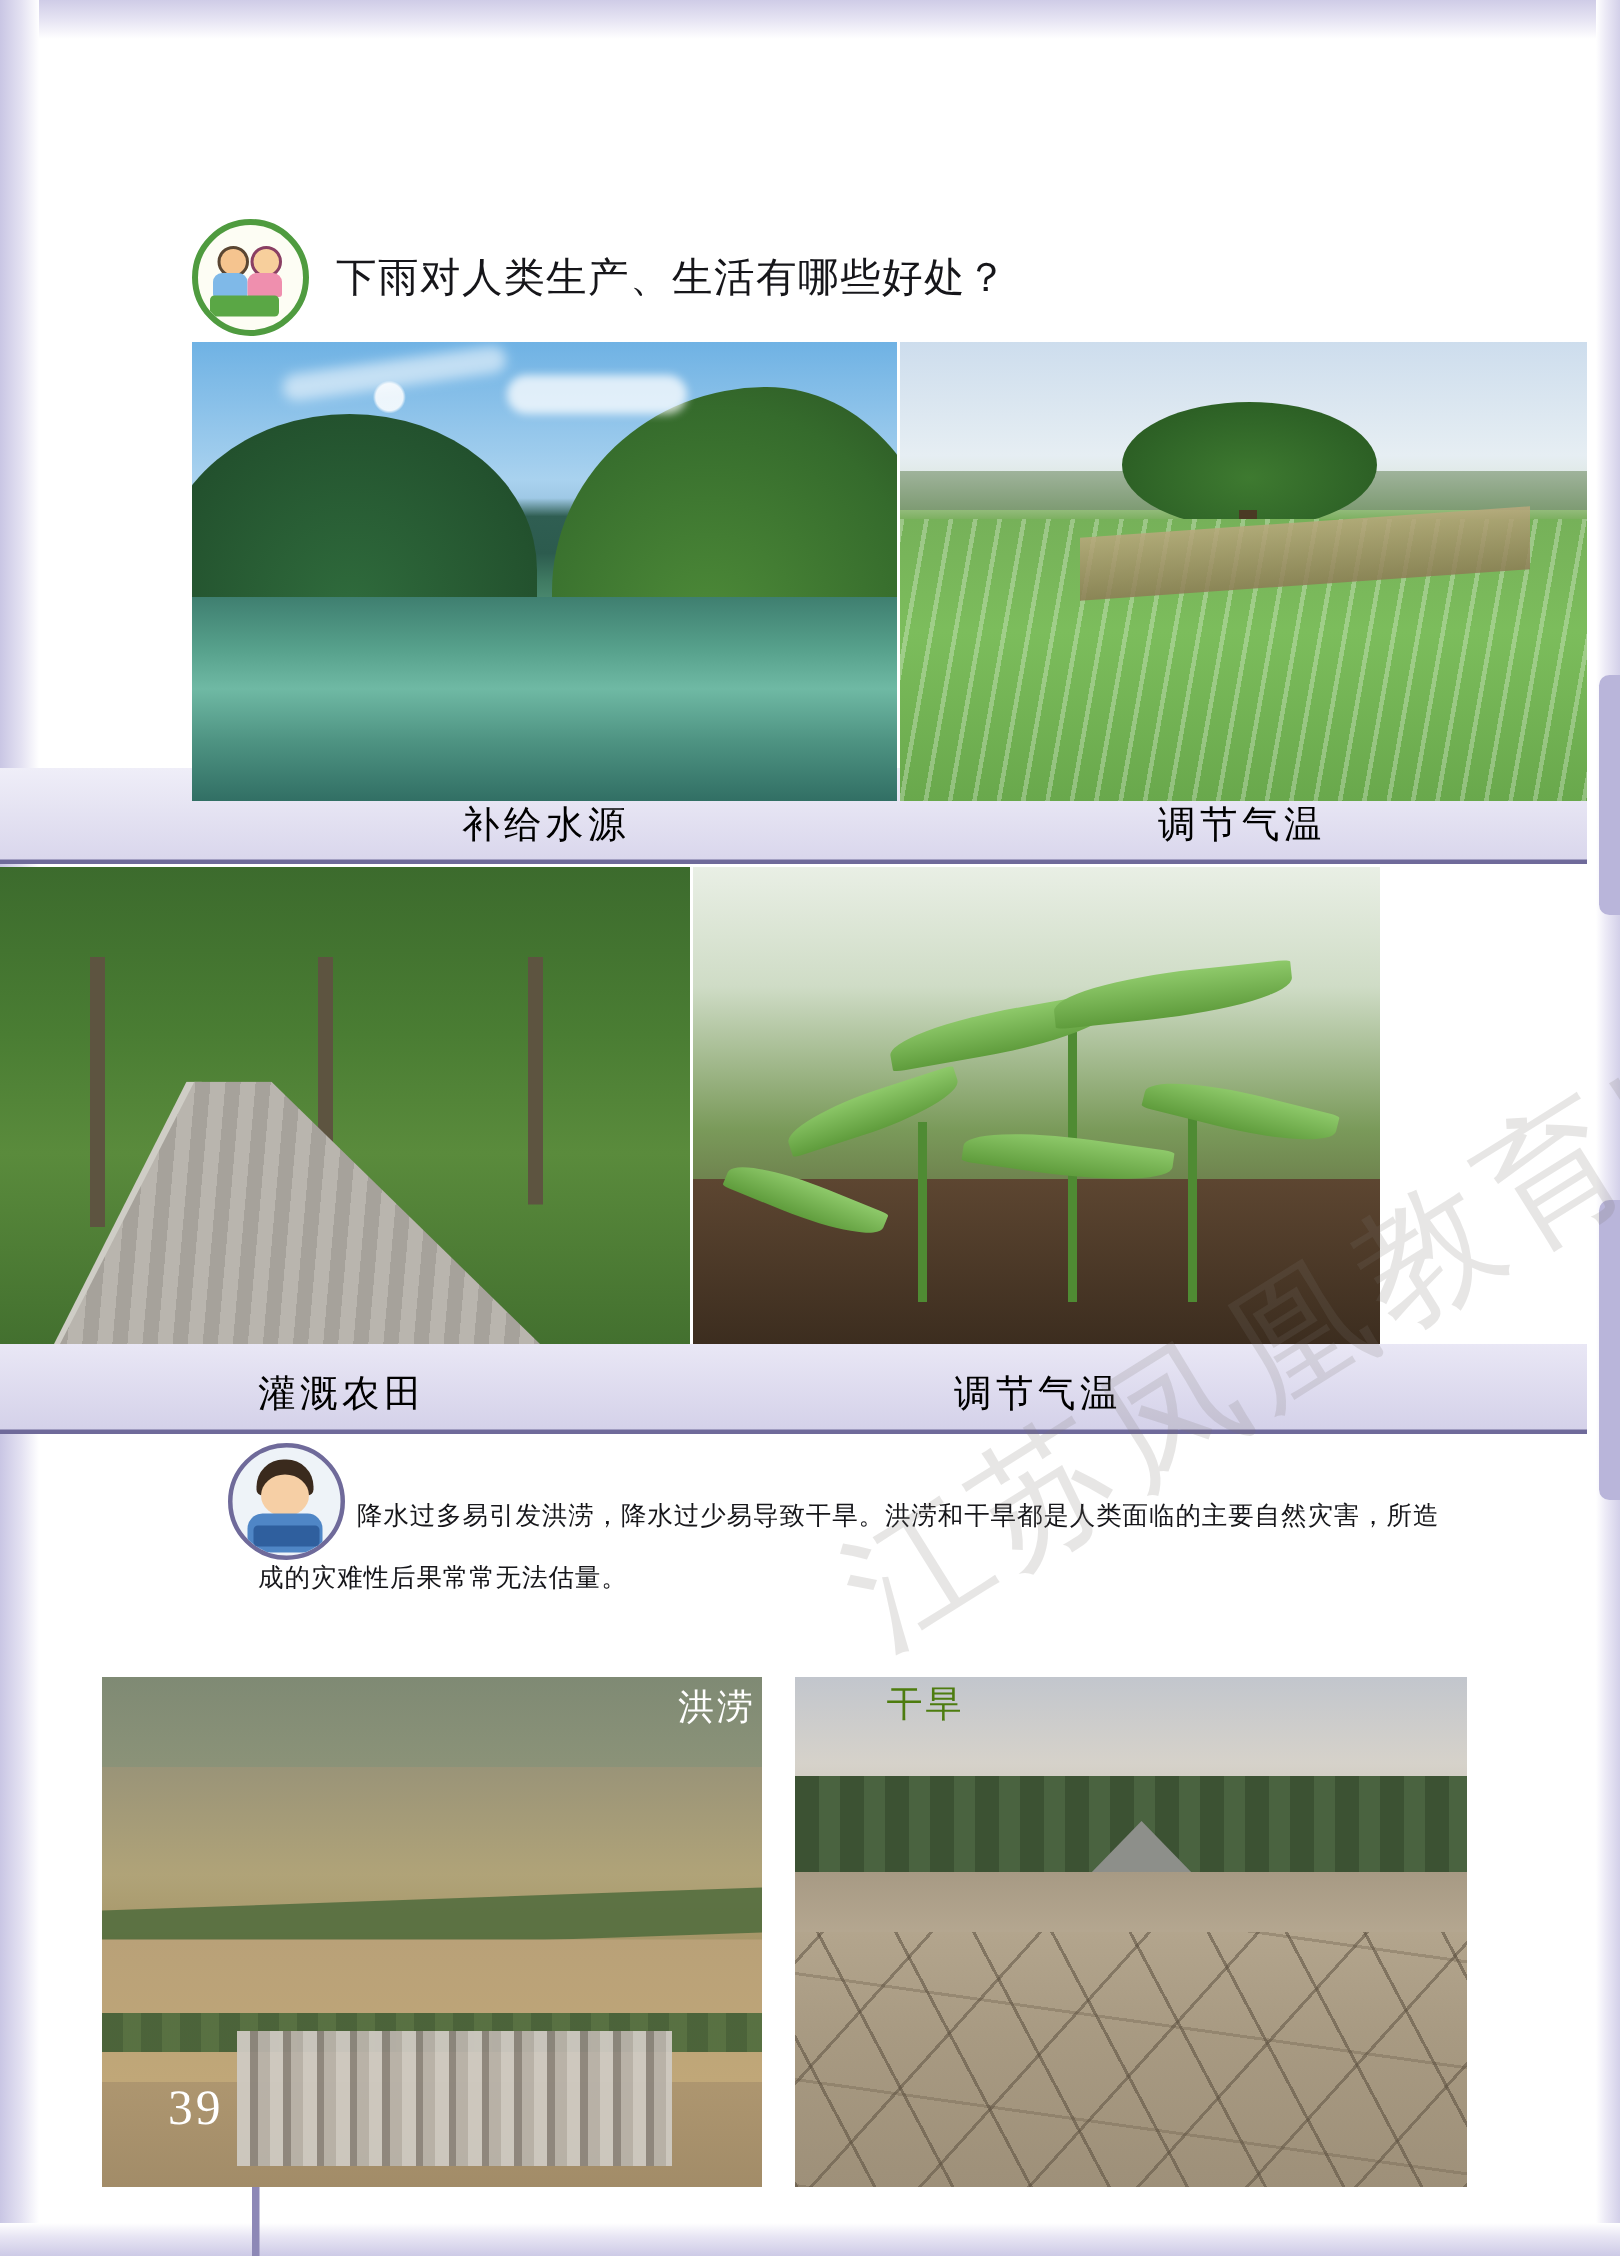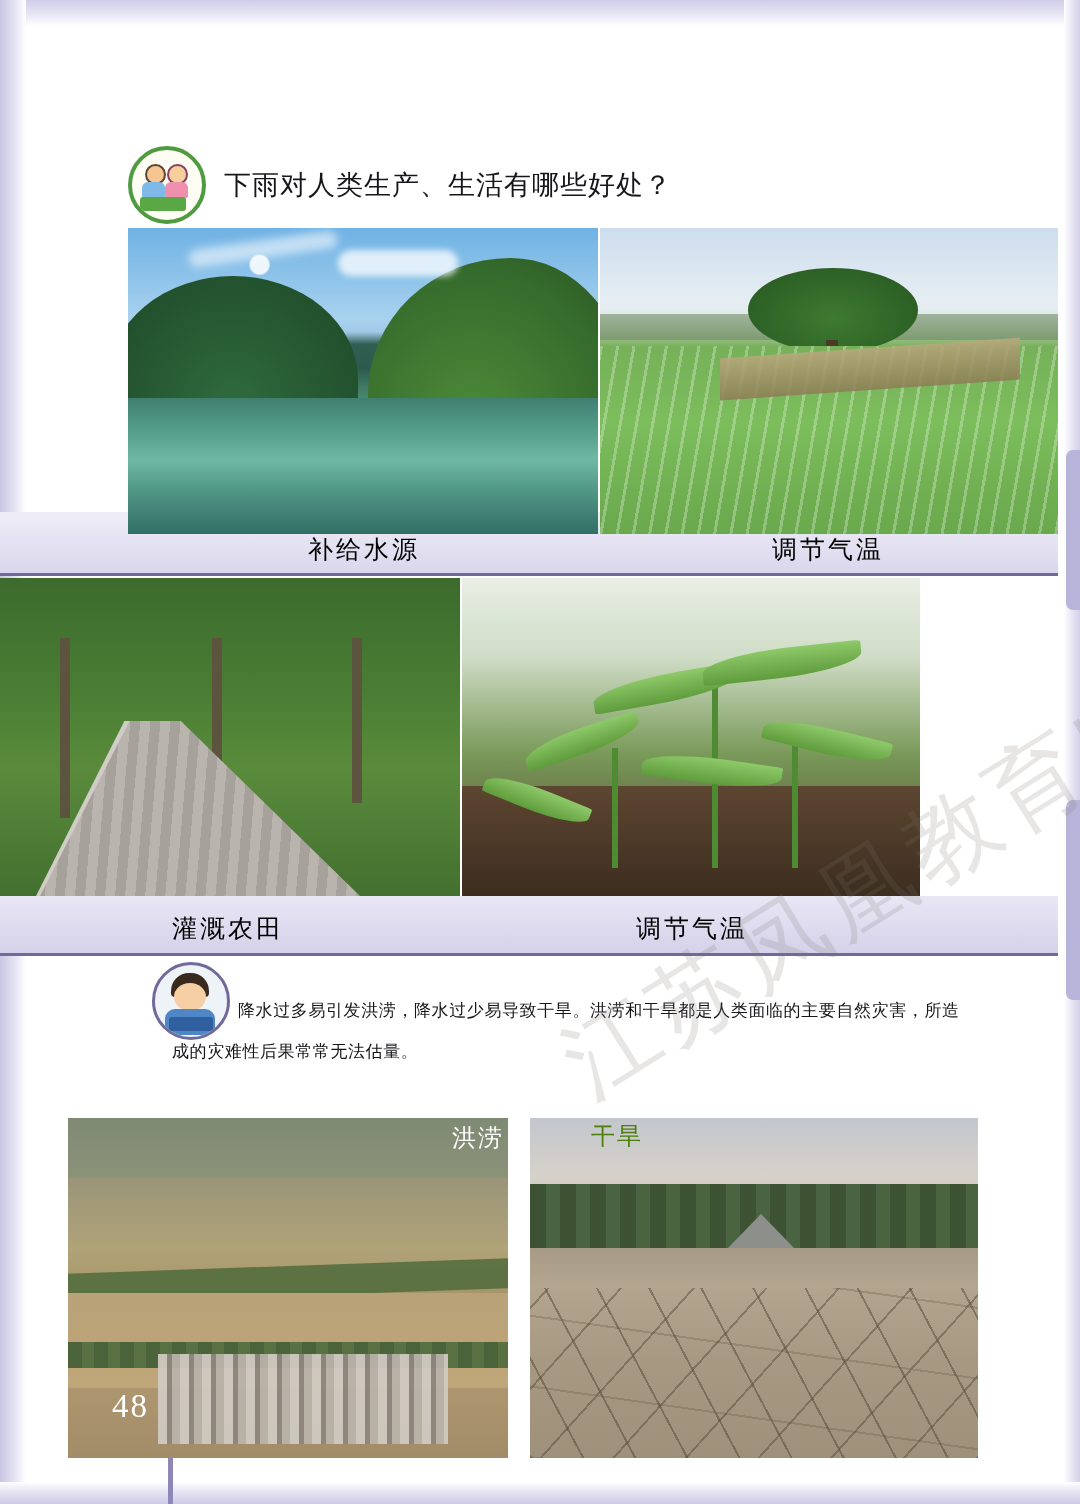--- a/index.html
+++ b/index.html
@@ -514,21 +514,21 @@
 <div class="para">降水过多易引发洪涝，降水过少易导致干旱。洪涝和干旱都是人类面临的主要自然灾害，所造成的灾难性后果常常无法估量。</div>
 
 <div class="fig img-flood">
   <div class="band-far"></div>
   <div class="water1"></div>
   <div class="green-strip"></div>
   <div class="water2"></div>
   <div class="treeline"></div>
   <div class="village"></div>
 </div>
-<div class="page-num">48</div>
+<div class="page-num">39</div>
 <div class="label-flood">洪涝</div>
 
 <div class="fig img-drought">
   <div class="sky"></div>
   <div class="trees"></div>
   <div class="house"></div>
   <div class="midbank"></div>
   <div class="cracked"></div>
 </div>
 <div class="label-drought">干旱</div>

